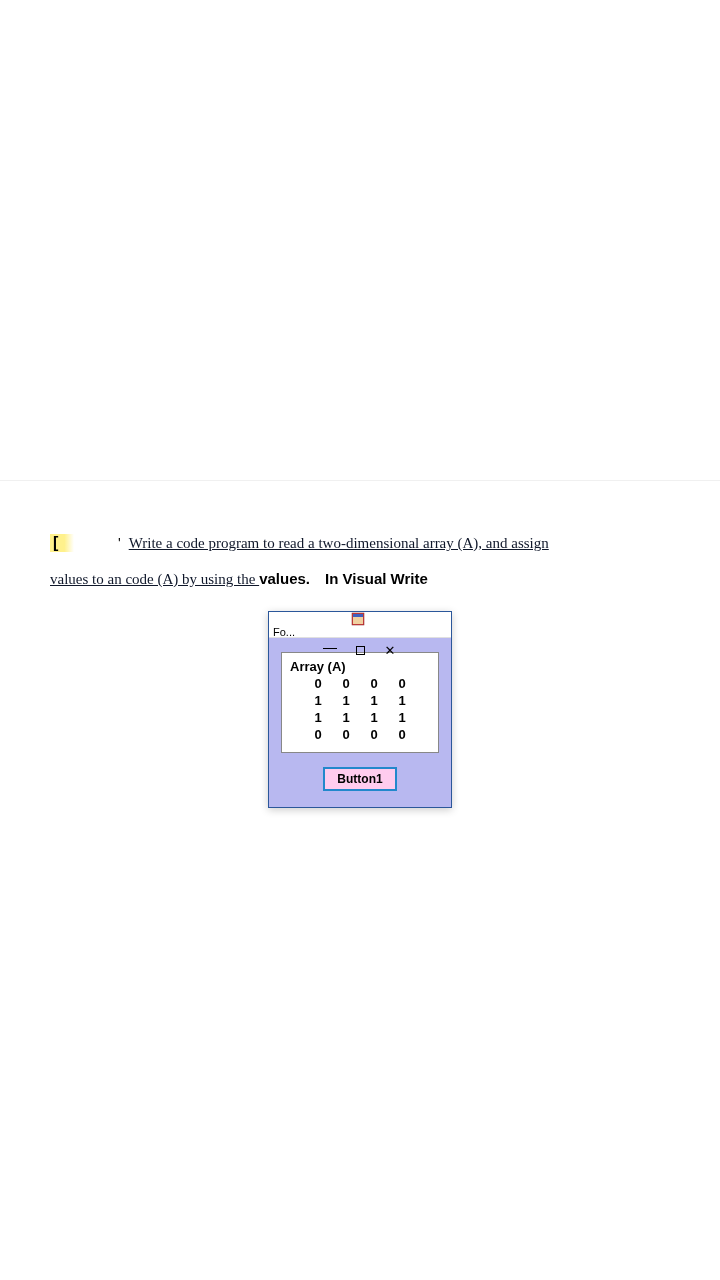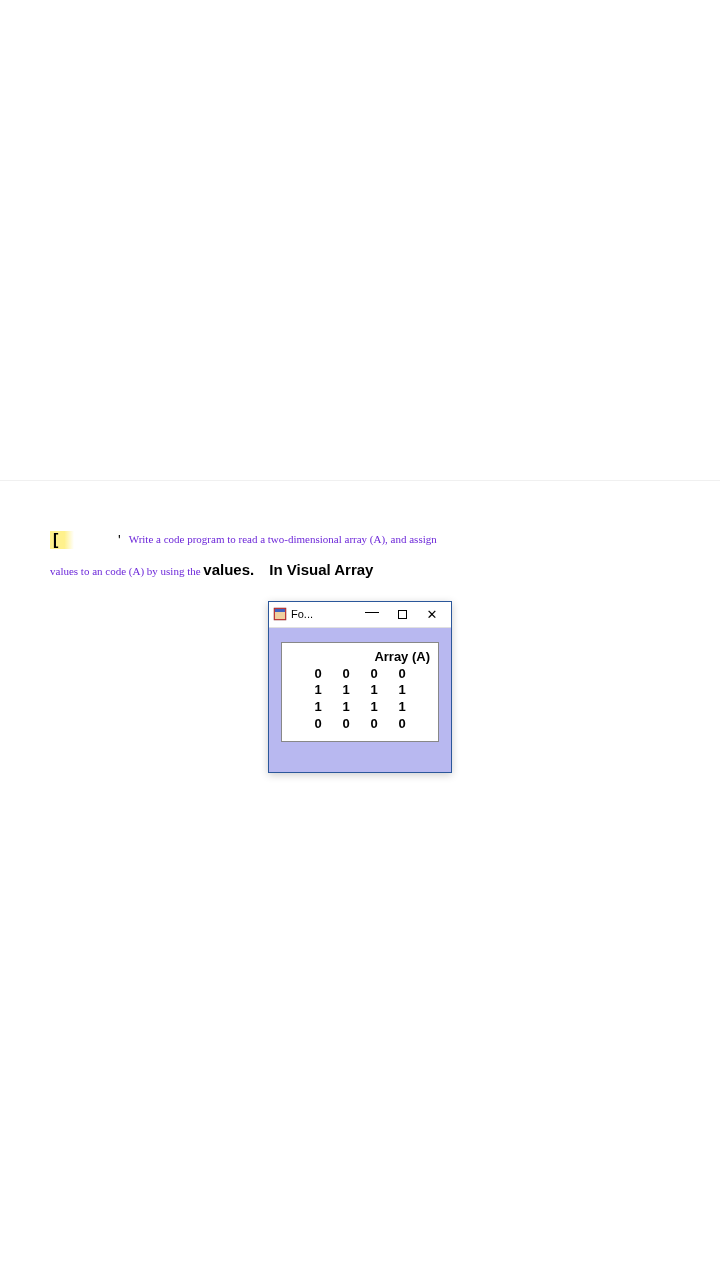--- a/index.html
+++ b/index.html
@@ -44,23 +44,24 @@
       color: #000;
     }
     .apostrophe {
       font-family: Arial, sans-serif;
       font-size: 14px;
       color: #000;
       margin-right: 4px;
       margin-left: 40px;
     }
     .question-text {
-      font-size: 11px;
-      color: #6d28d9;
+      font-size: 15px;
+      color: #0f172a;
       line-height: 1.6;
+      text-decoration: underline;
     }
     .question-line2 {
       font-size: 15px;
       color: #000;
       margin-bottom: 20px;
     }
     .counter-bold {
       font-weight: bold;
       font-family: Arial, sans-serif;
     }
@@ -78,20 +79,21 @@
     }
     .title-bar {
       height: 26px;
       background: #ffffff;
       border-bottom: 1px solid #e0e0e0;
       display: flex;
       align-items: center;
       padding: 0 4px;
       font-family: "Segoe UI", Arial, sans-serif;
       font-size: 11px;
+      flex-direction: column;
     }
     .title-icon {
       width: 14px;
       height: 14px;
       margin-right: 4px;
       display: inline-flex;
       align-items: center;
       justify-content: center;
     }
     .title-text {
@@ -131,21 +133,21 @@
       background: #b8b8f0;
       padding: 14px 12px 16px 12px;
     }
     .array-box {
       background: #ffffff;
       border: 1px solid #888;
       padding: 6px 8px 8px 8px;
       margin-bottom: 14px;
     }
     .array-title {
-      text-align: right;
+      text-align: left;
       font-family: Arial, sans-serif;
       font-weight: bold;
       font-size: 13px;
       color: #000;
       margin-bottom: 2px;
     }
     .array-grid {
       font-family: Arial, sans-serif;
       font-size: 13px;
       font-weight: bold;
@@ -185,21 +187,21 @@
     <span class="highlight-marker">
       <span class="highlight-bracket">[</span>
     </span>
     <span class="apostrophe">'</span>
     <span class="question-text">Write a code program to read a two-dimensional array (A), and assign</span>
   </div>
   <div class="question-line2">
     <span class="question-text">values to an code (A) by using the </span>
     <span class="counter-bold">values.</span>
     <span>&nbsp;&nbsp;</span>
-    <span class="vb-bold">In Visual Array</span>
+    <span class="vb-bold">In Visual Write</span>
   </div>
 
   <div class="form-window">
     <div class="title-bar">
       <span class="title-icon">
         <svg width="14" height="14" viewBox="0 0 14 14">
           <rect x="1" y="1" width="12" height="12" fill="#d04040" stroke="#802020" stroke-width="0.5"></rect>
           <rect x="2" y="5" width="10" height="7" fill="#f0d0a0"></rect>
           <rect x="2" y="2" width="10" height="3" fill="#4060c0"></rect>
         </svg>
@@ -240,15 +242,18 @@
             <span class="array-cell">1</span>
           </div>
           <div class="array-row">
             <span class="array-cell">0</span>
             <span class="array-cell">0</span>
             <span class="array-cell">0</span>
             <span class="array-cell">0</span>
           </div>
         </div>
       </div>
+      <div class="button-container">
+        <button class="button1">Button1</button>
+      </div>
     </div>
   </div>
 </div>
 
 </body></html>

